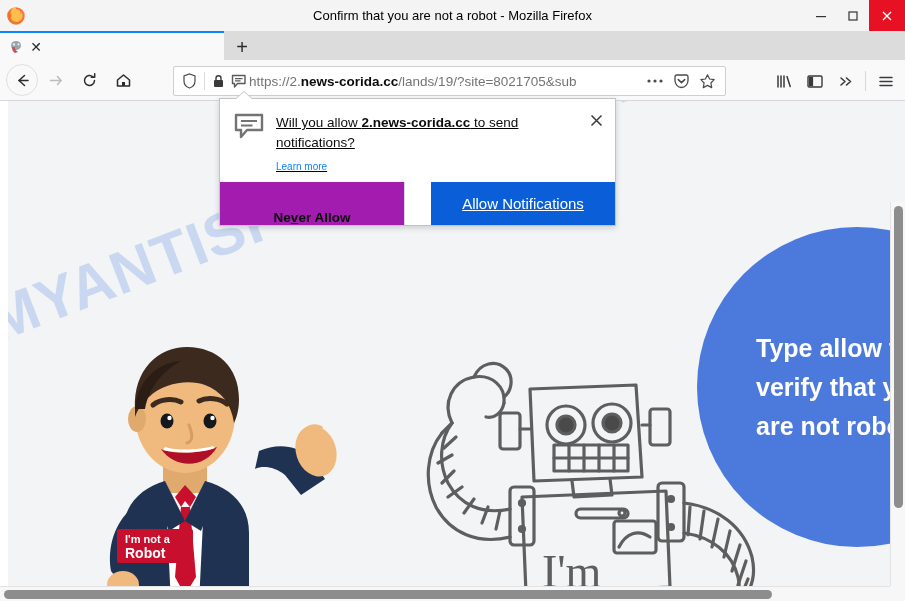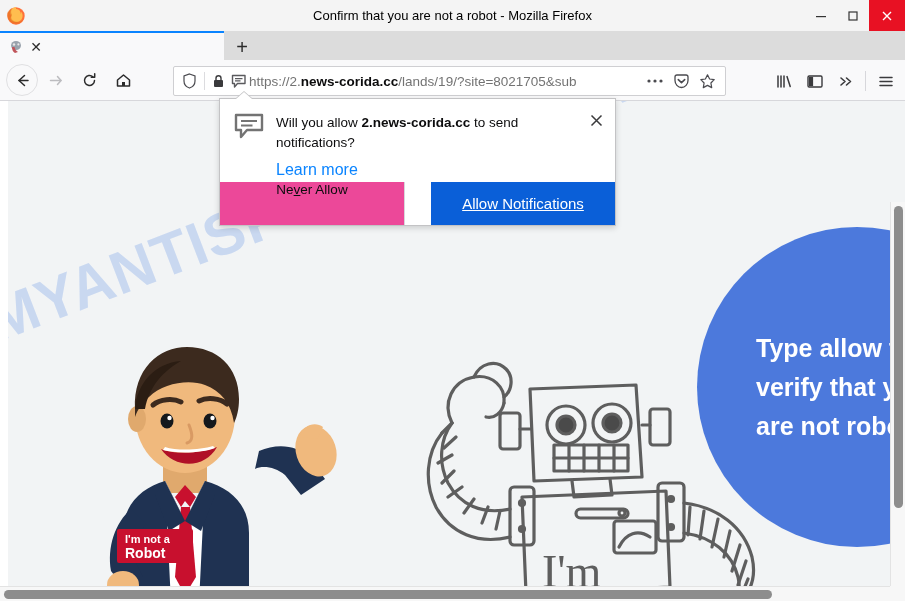--- a/index.html
+++ b/index.html
@@ -155,41 +155,41 @@
     box-shadow:0 2px 6px rgba(0,0,0,.16);
     z-index:50;
   }
   .notif-arrow {
     position:absolute; left:236px; top:92px; width:0; height:0;
     border-left:8px solid transparent; border-right:8px solid transparent;
     border-bottom:7px solid #fff;
     z-index:51;
     filter: drop-shadow(0 -1px 0 #c3c3c5);
   }
-  .notif-body { position:relative; height:85px; padding:14px 12px 0 14px; }
+  .notif-body { position:relative; height:85px; padding:14px 12px 0 14px;text-decoration:underline; }
   .notif-icon { position:absolute; left:14px; top:14px; width:30px; height:26px; }
   .notif-text {
     margin-left:42px; margin-right:34px;
     font-size:13.5px; color:#0c0c0d; line-height:1.45;
   }
   .notif-text b { font-weight:bold; }
   .notif-learn {
-    margin-left:42px; margin-top:9px; font-size:16px;
+    margin-left:42px; margin-top:9px; font-size:10px;
     color:#0a84ff;
   }
   .notif-close {
     position:absolute; right:10px; top:12px; width:18px; height:18px;
     display:flex; align-items:center; justify-content:center;
     color:#3a3a3c; font-size:15px;
   }
   .notif-buttons { position:absolute; left:0; bottom:0; width:395px; height:43px; display:flex; }
   .btn-never {
-    flex:1; background:#ec4899; border-right:1px solid #d7d7db;
-    display:flex; align-items:flex-start; justify-content:center;
-    font-size:13.5px; color:#0c0c0d;
+    flex:1; background:#a21caf; border-right:1px solid #d7d7db;
+    display:flex; align-items:flex-end; justify-content:center;
+    font-size:13.5px; color:#0c0c0d;font-weight:bold;
   }
   .btn-allow {
     flex:1; background:#0a5fd8;
     display:flex; align-items:center; justify-content:center;
     font-size:15px; color:#fff;margin-left:26px;
   }
   .ul { text-decoration: underline; }
 </style>
 </head>
 <body>

